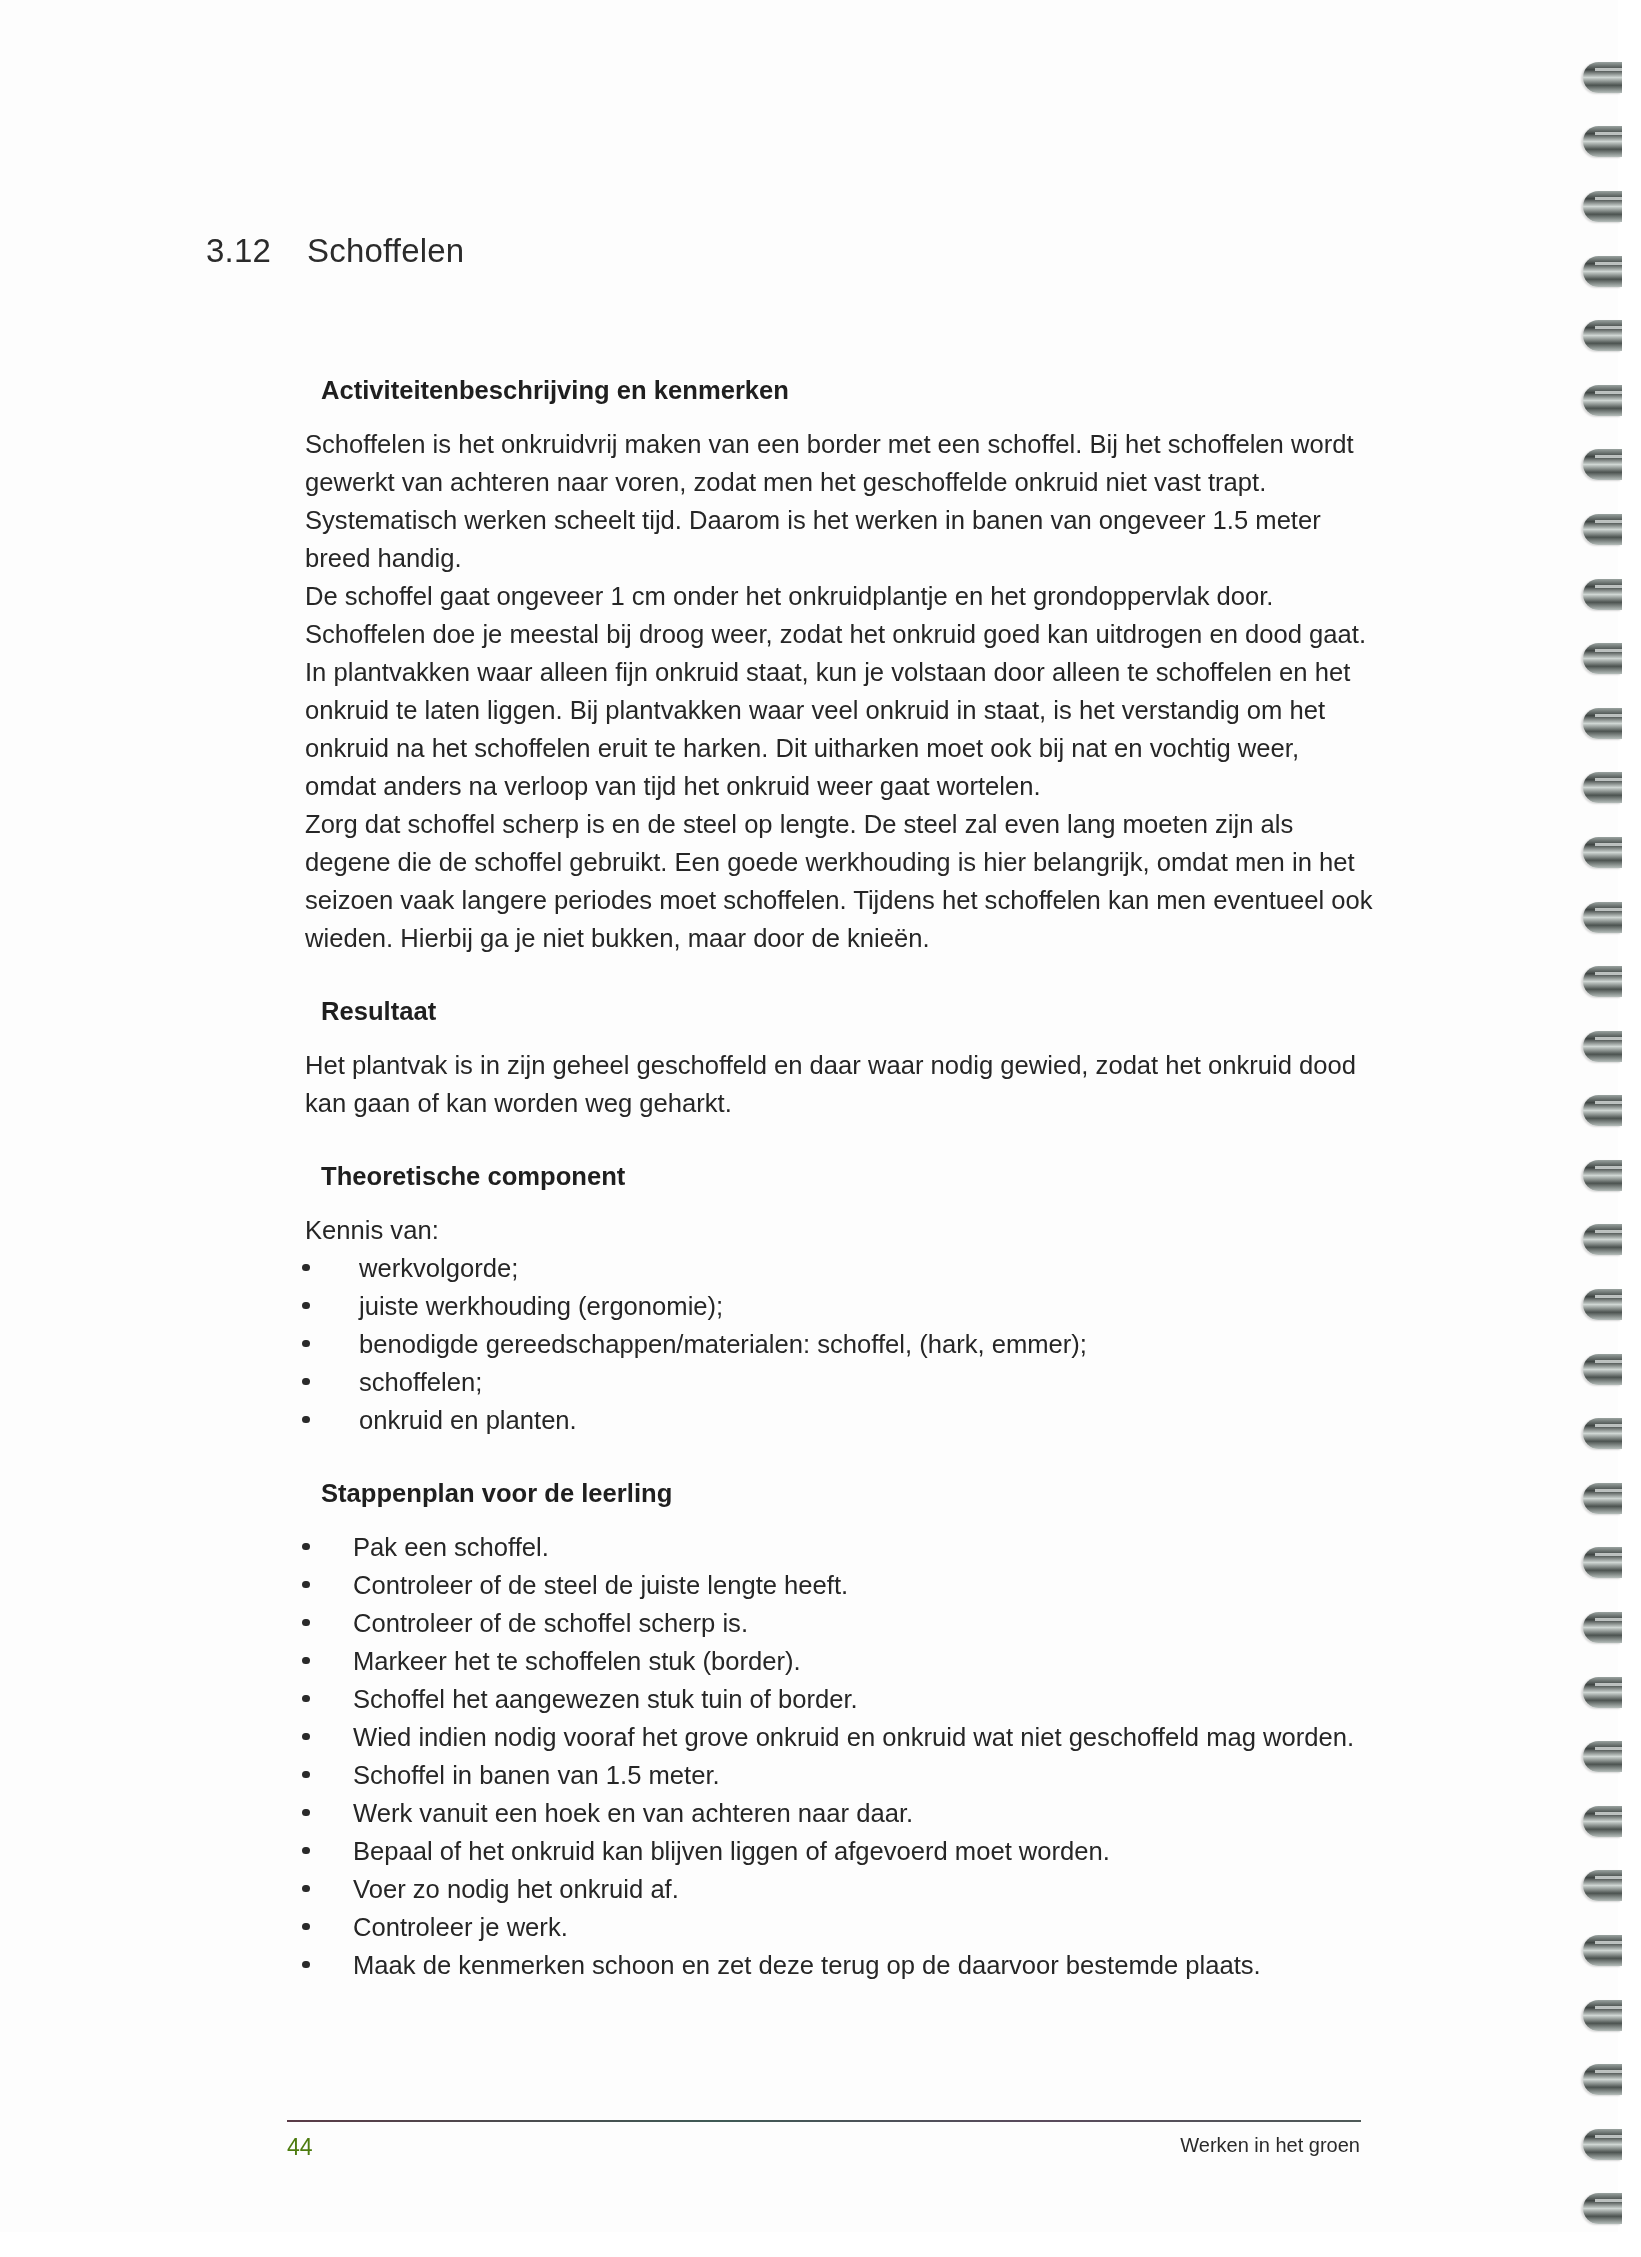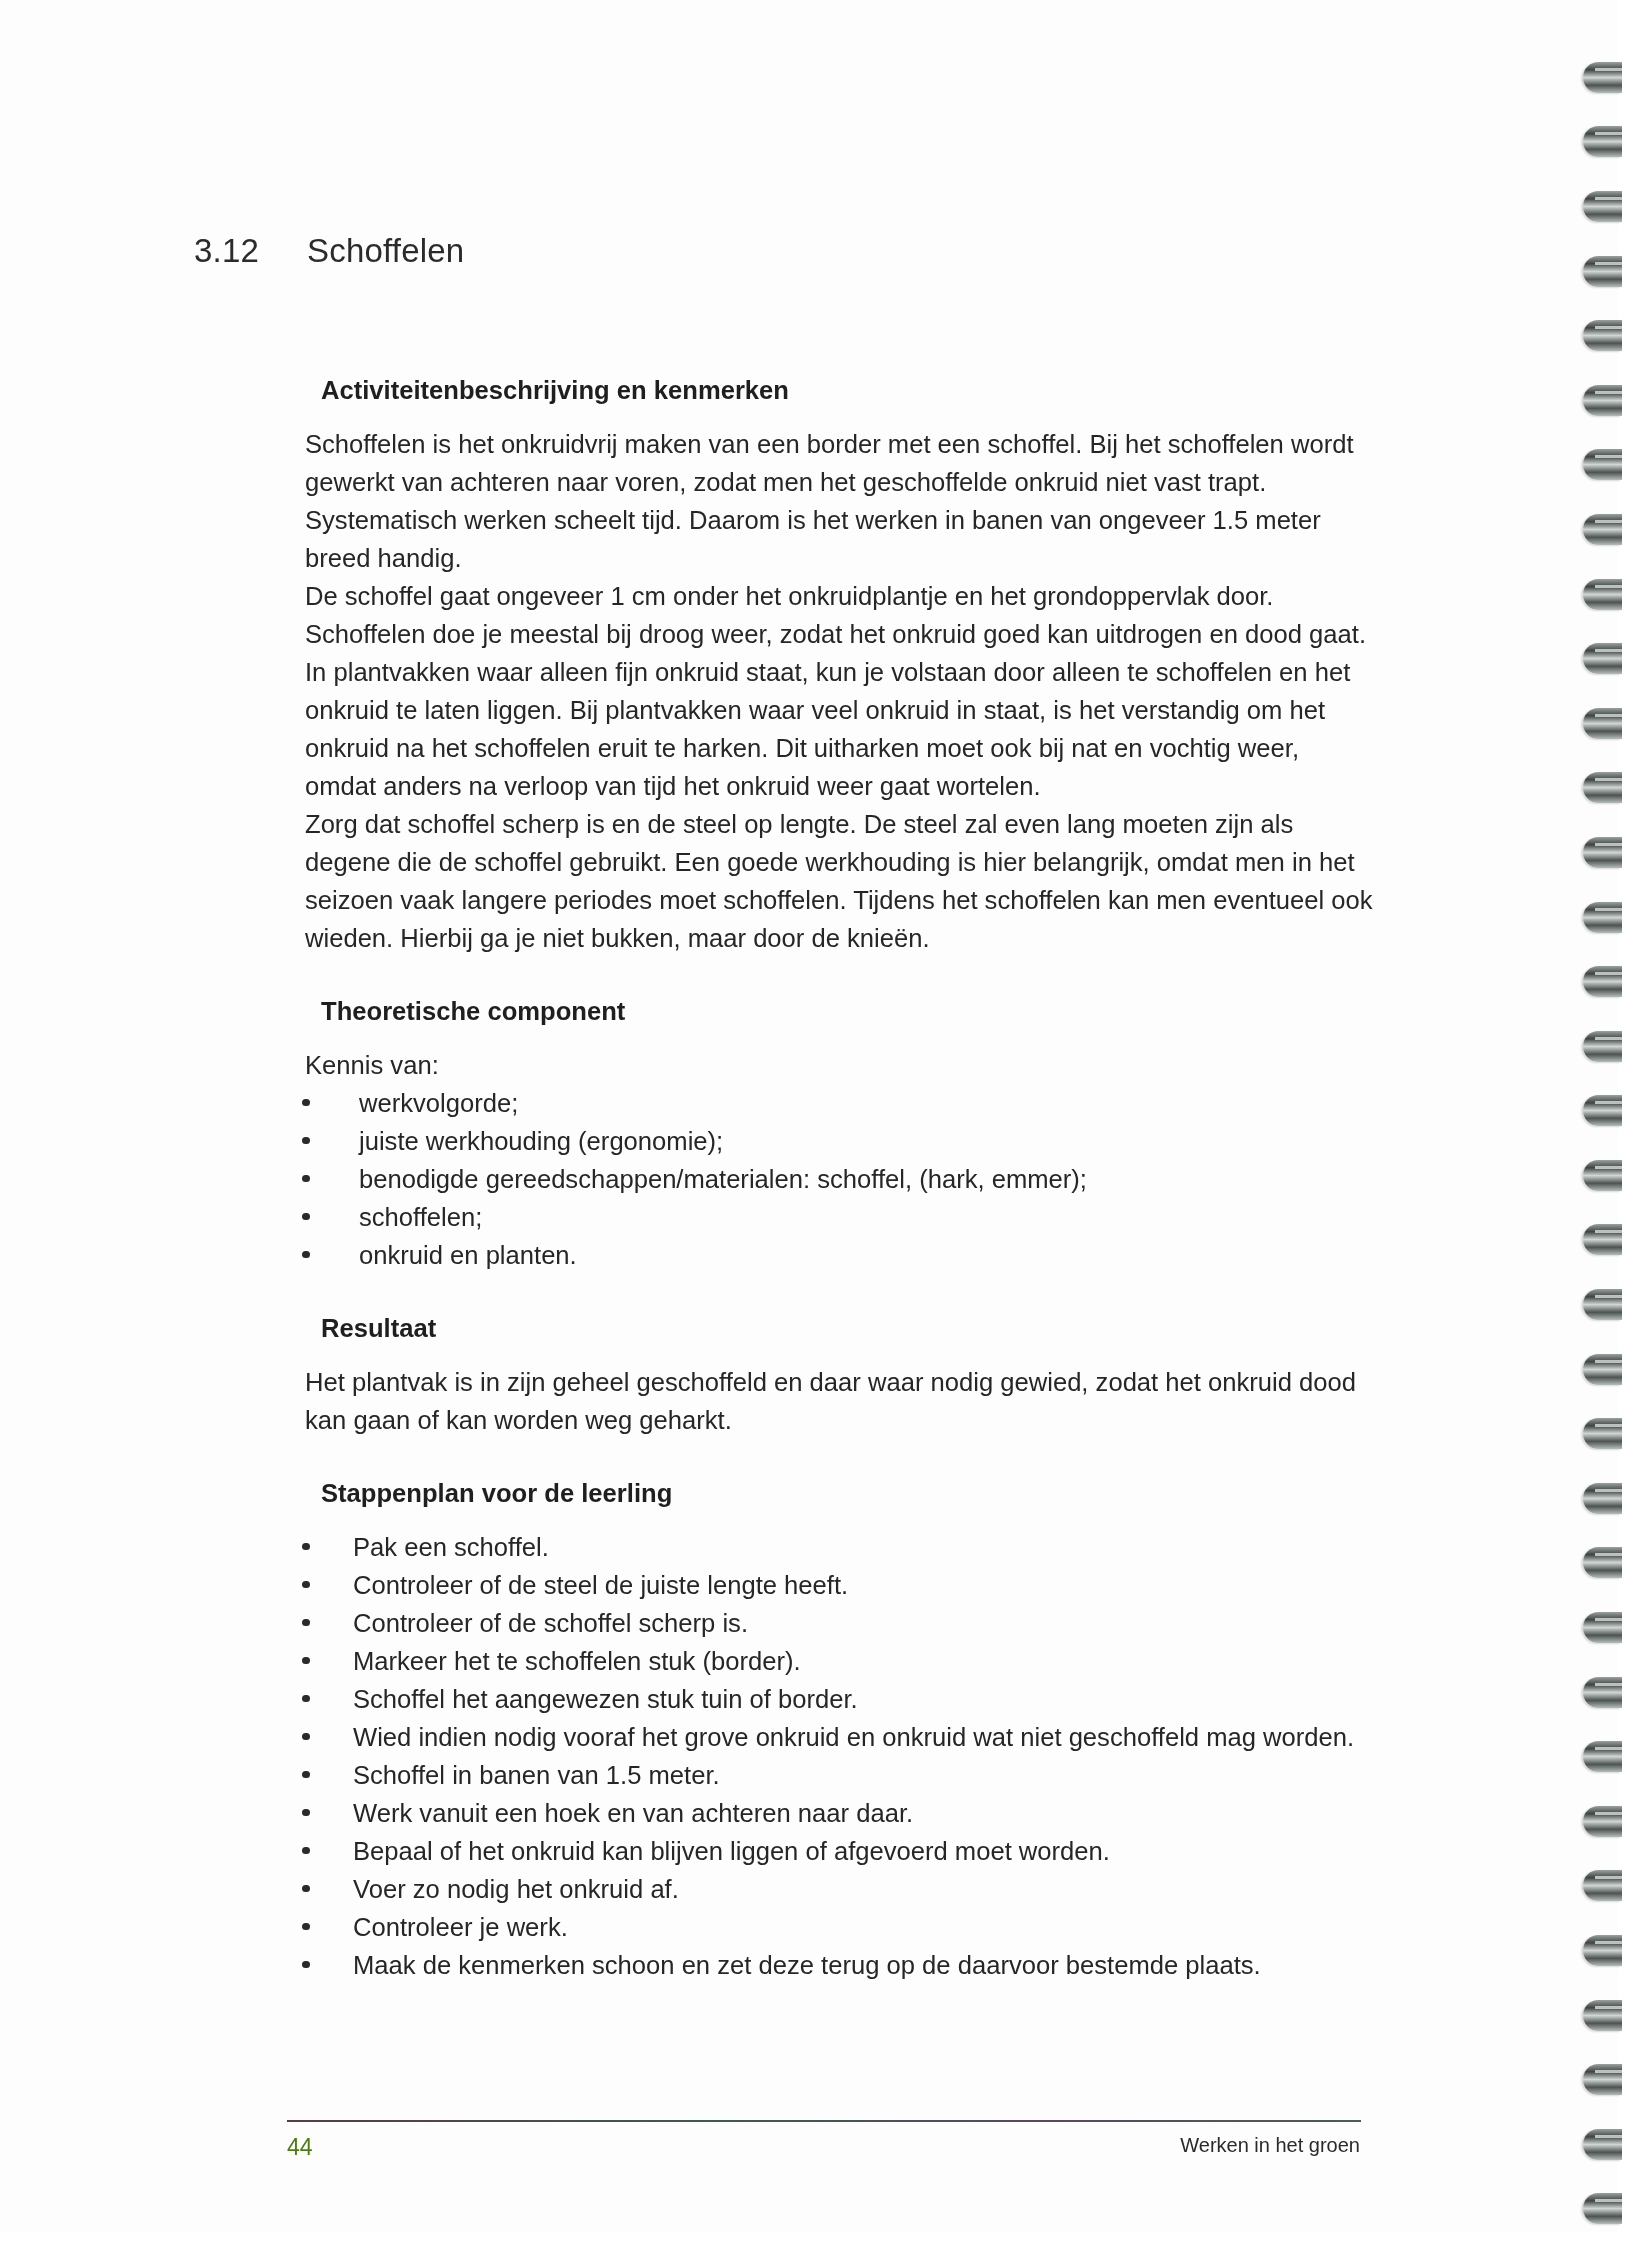--- a/index.html
+++ b/index.html
@@ -19,21 +19,21 @@
       position: absolute; left: 0; top: 2232px; width: 1641px; height: 25px; background: #ffffff;
     }
     .right-strip {
       position: absolute; left: 1618px; top: 0; width: 23px; height: 2257px; background: #ffffff;
     }
     .chapter {
       position: absolute; top: 232px; left: 194px;
       font-size: 33px; font-weight: normal; color: #2b2b2b;
       letter-spacing: 0.2px;
     }
-    .chapter .num { position: absolute; left: 0; white-space: nowrap; }
+    .chapter .num { position: absolute; left: 12px; white-space: nowrap; }
     .chapter .title { position: absolute; left: 113px; white-space: nowrap; }
 
     .content {
       position: absolute; left: 305px; top: 355px; width: 1072px;
       font-size: 25.6px; line-height: 38px; color: #262626;
       font-stretch: condensed;
     }
     .content h2 {
       font-size: 25.6px; font-weight: bold; margin: 16px; line-height: 38px; color: #1f1f1f;
     }
@@ -86,35 +86,35 @@
 
 <div class="content">
   <div class="section s-activity">
     <h2>Activiteitenbeschrijving en kenmerken</h2>
     <p>Schoffelen is het onkruidvrij maken van een border met een schoffel. Bij het schoffelen wordt gewerkt van achteren naar voren, zodat men het geschoffelde onkruid niet vast trapt. Systematisch werken scheelt tijd. Daarom is het werken in banen van ongeveer 1.5 meter breed handig.</p>
     <p>De schoffel gaat ongeveer 1 cm onder het onkruidplantje en het grondoppervlak door. Schoffelen doe je meestal bij droog weer, zodat het onkruid goed kan uitdrogen en dood gaat.</p>
     <p>In plantvakken waar alleen fijn onkruid staat, kun je volstaan door alleen te schoffelen en het onkruid te laten liggen. Bij plantvakken waar veel onkruid in staat, is het verstandig om het onkruid na het schoffelen eruit te harken. Dit uitharken moet ook bij nat en vochtig weer, omdat anders na verloop van tijd het onkruid weer gaat wortelen.</p>
     <p>Zorg dat schoffel scherp is en de steel op lengte. De steel zal even lang moeten zijn als degene die de schoffel gebruikt. Een goede werkhouding is hier belangrijk, omdat men in het seizoen vaak langere periodes moet schoffelen. Tijdens het schoffelen kan men eventueel ook wieden. Hierbij ga je niet bukken, maar door de knieën.</p>
   </div>
 
+  <div class="section s-result">
+    <h2>Resultaat</h2>
+    <p>Het plantvak is in zijn geheel geschoffeld en daar waar nodig gewied, zodat het onkruid dood kan gaan of kan worden weg geharkt.</p>
+  </div>
+
   <div class="section s-theory">
     <h2>Theoretische component</h2>
     <p>Kennis van:</p>
     <ul class="bul">
       <li><span class="dot"></span><span>werkvolgorde;</span></li>
       <li><span class="dot"></span><span>juiste werkhouding (ergonomie);</span></li>
       <li><span class="dot"></span><span>benodigde gereedschappen/materialen: schoffel, (hark, emmer);</span></li>
       <li><span class="dot"></span><span>schoffelen;</span></li>
       <li><span class="dot"></span><span>onkruid en planten.</span></li>
     </ul>
-  </div>
-
-  <div class="section s-result">
-    <h2>Resultaat</h2>
-    <p>Het plantvak is in zijn geheel geschoffeld en daar waar nodig gewied, zodat het onkruid dood kan gaan of kan worden weg geharkt.</p>
   </div>
 
   <div class="section s-steps">
     <h2>Stappenplan voor de leerling</h2>
     <ul class="bul" id="steps-list">
         <li><span class="dot"></span><span>Pak een schoffel.</span></li>
         <li><span class="dot"></span><span>Controleer of de steel de juiste lengte heeft.</span></li>
         <li><span class="dot"></span><span>Controleer of de schoffel scherp is.</span></li>
         <li><span class="dot"></span><span>Markeer het te schoffelen stuk (border).</span></li>
         <li><span class="dot"></span><span>Schoffel het aangewezen stuk tuin of border.</span></li>

